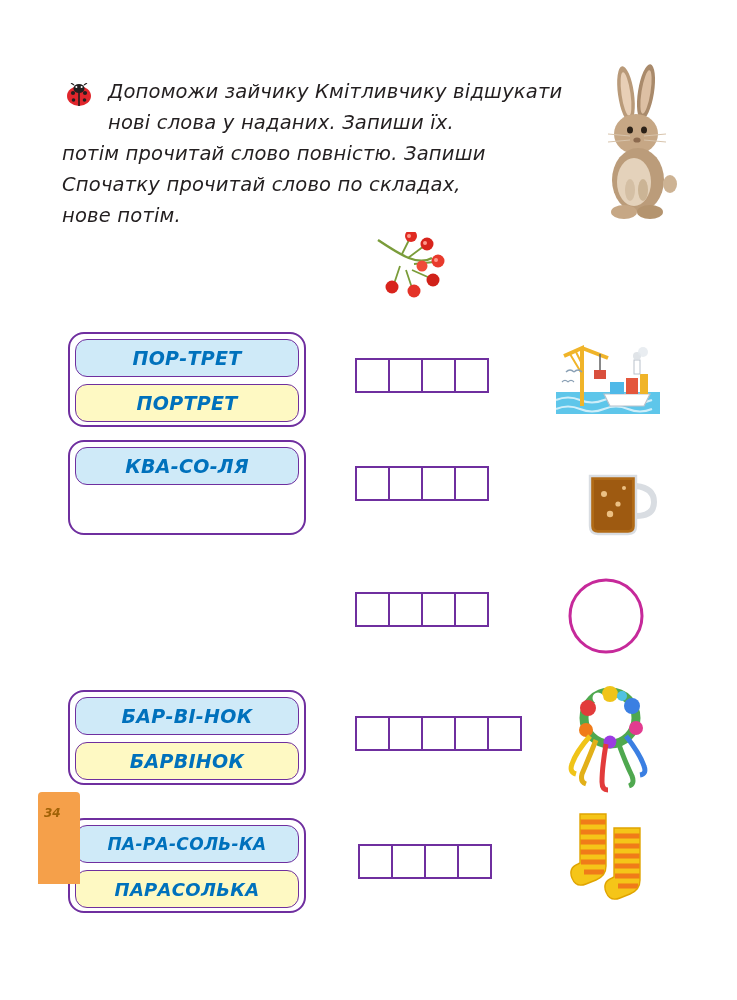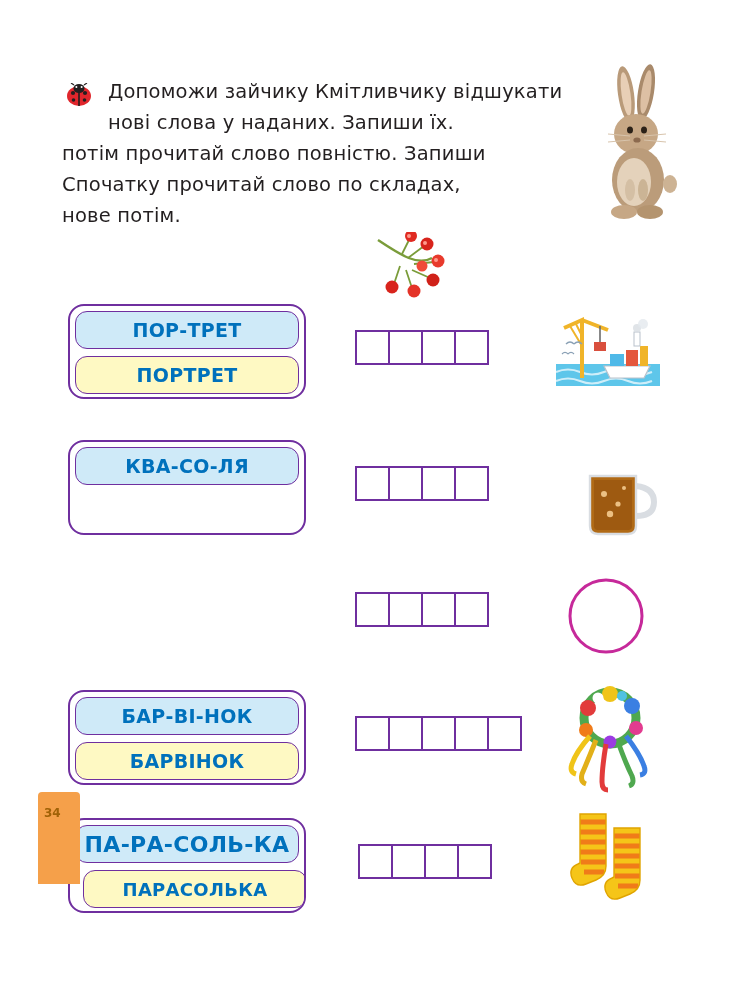--- a/index.html
+++ b/index.html
@@ -12,20 +12,21 @@
     height: 1000px;
     background: #ffffff;
     font-family: "DejaVu Sans", sans-serif;
     position: relative;
     overflow: hidden;
   }
   .page {
     position: relative;
     width: 737px;
     height: 884px;
+    font-style: italic;
   }
 
   
   .instruction {
     position: absolute;
     left: 62px;
     top: 76px;
     width: 520px;
   }
   .instruction-line {
@@ -98,22 +99,22 @@
     letter-spacing: 0.3px;
   }
   .syllables {
     top: 5px;
     background: #cfeaf8;
   }
   .whole {
     top: 50px;
     background: #fef9c3;
   }
-  .syllables.small { font-size: 22px; }
-  .whole.small { font-size: 18px; margin-left: 8px; }
+  .syllables.small { font-size: 17px; }
+  .whole.small { font-size: 18px; }
 
   
   .boxes {
     position: absolute;
     top: 26px;
     display: flex;
   }
   .cell {
     width: 35px;
     height: 35px;
@@ -217,21 +218,21 @@
       <circle cx="61" cy="48" r="6.5" fill="#d02119"></circle>
       <circle cx="42" cy="59" r="6.5" fill="#e43328"></circle>
       <circle cx="20" cy="55" r="6.5" fill="#d8241c"></circle>
       <circle cx="50" cy="34" r="5.5" fill="#f04a38"></circle>
       <circle cx="37" cy="4" r="2" fill="#ff9a8c"></circle>
       <circle cx="53" cy="11" r="2" fill="#ff9a8c"></circle>
       <circle cx="64" cy="28" r="2" fill="#ff9a8c"></circle>
     </svg>
   </div>
 
-  <div class="row" style="top:304px;">
+  <div class="row" style="top:332px;">
     <div class="word-card">
       <div class="syllables">ПОР-ТРЕТ</div>
       <div class="whole">ПОРТРЕТ</div>
     </div>
     <div class="boxes" style="left:355px;">
       <div class="cell"></div>
       <div class="cell"></div>
       <div class="cell"></div>
       <div class="cell"></div>
     </div>

